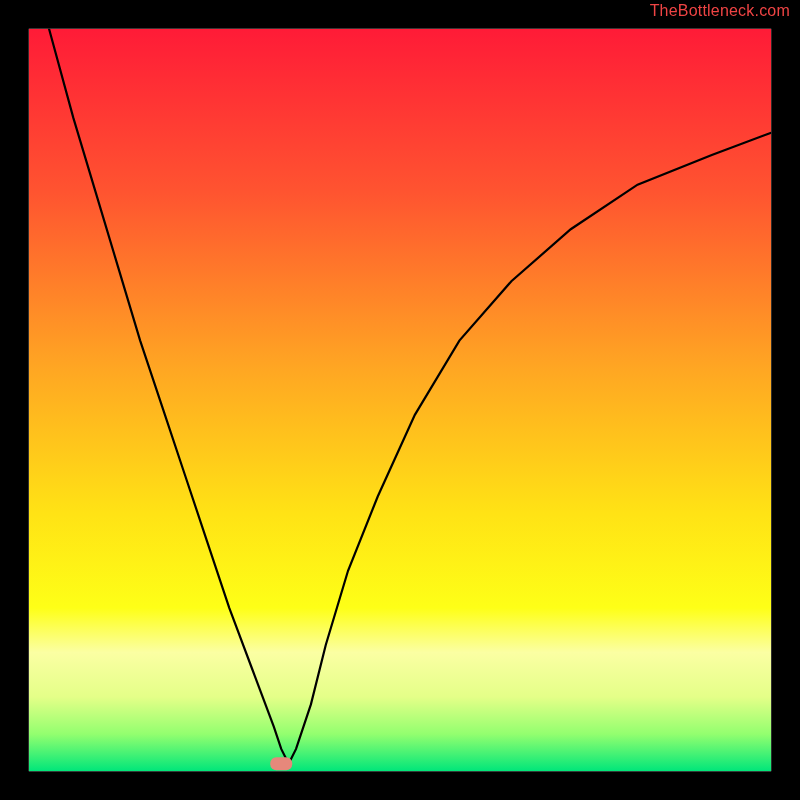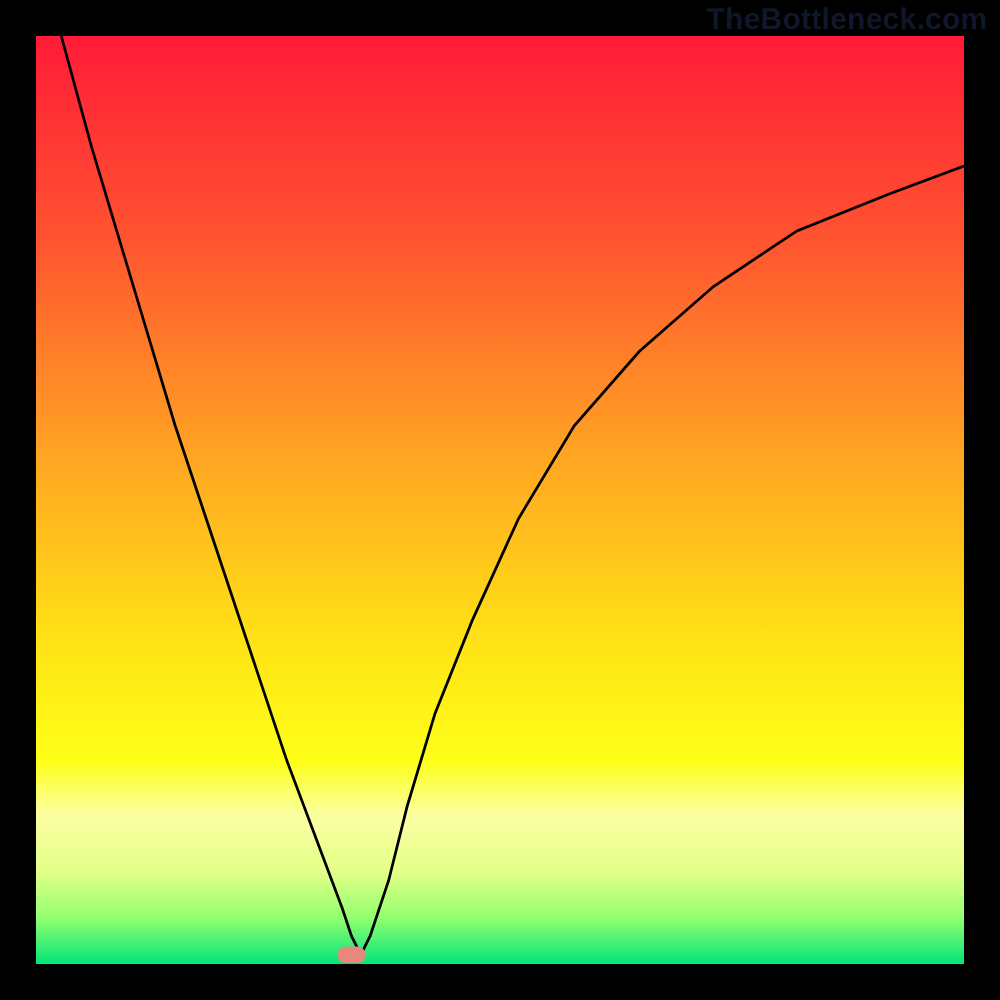--- a/index.html
+++ b/index.html
@@ -13,23 +13,23 @@
   }
   .container {
     position: relative;
     width: 800px;
     height: 800px;
   }
   .attribution {
     position: absolute;
     top: 2px;
     right: 10px;
-    color: #0f172a;
-    font-size: 24px;
-    font-weight: 700;
+    color: #ef4444;
+    font-size: 16px;
+    font-weight: 400;
     letter-spacing: 0.2px;
     z-index: 10;
   }
   svg.chart {
     position: absolute;
     top: 0;
     left: 0;
     width: 800px;
     height: 800px;
     display: block;

